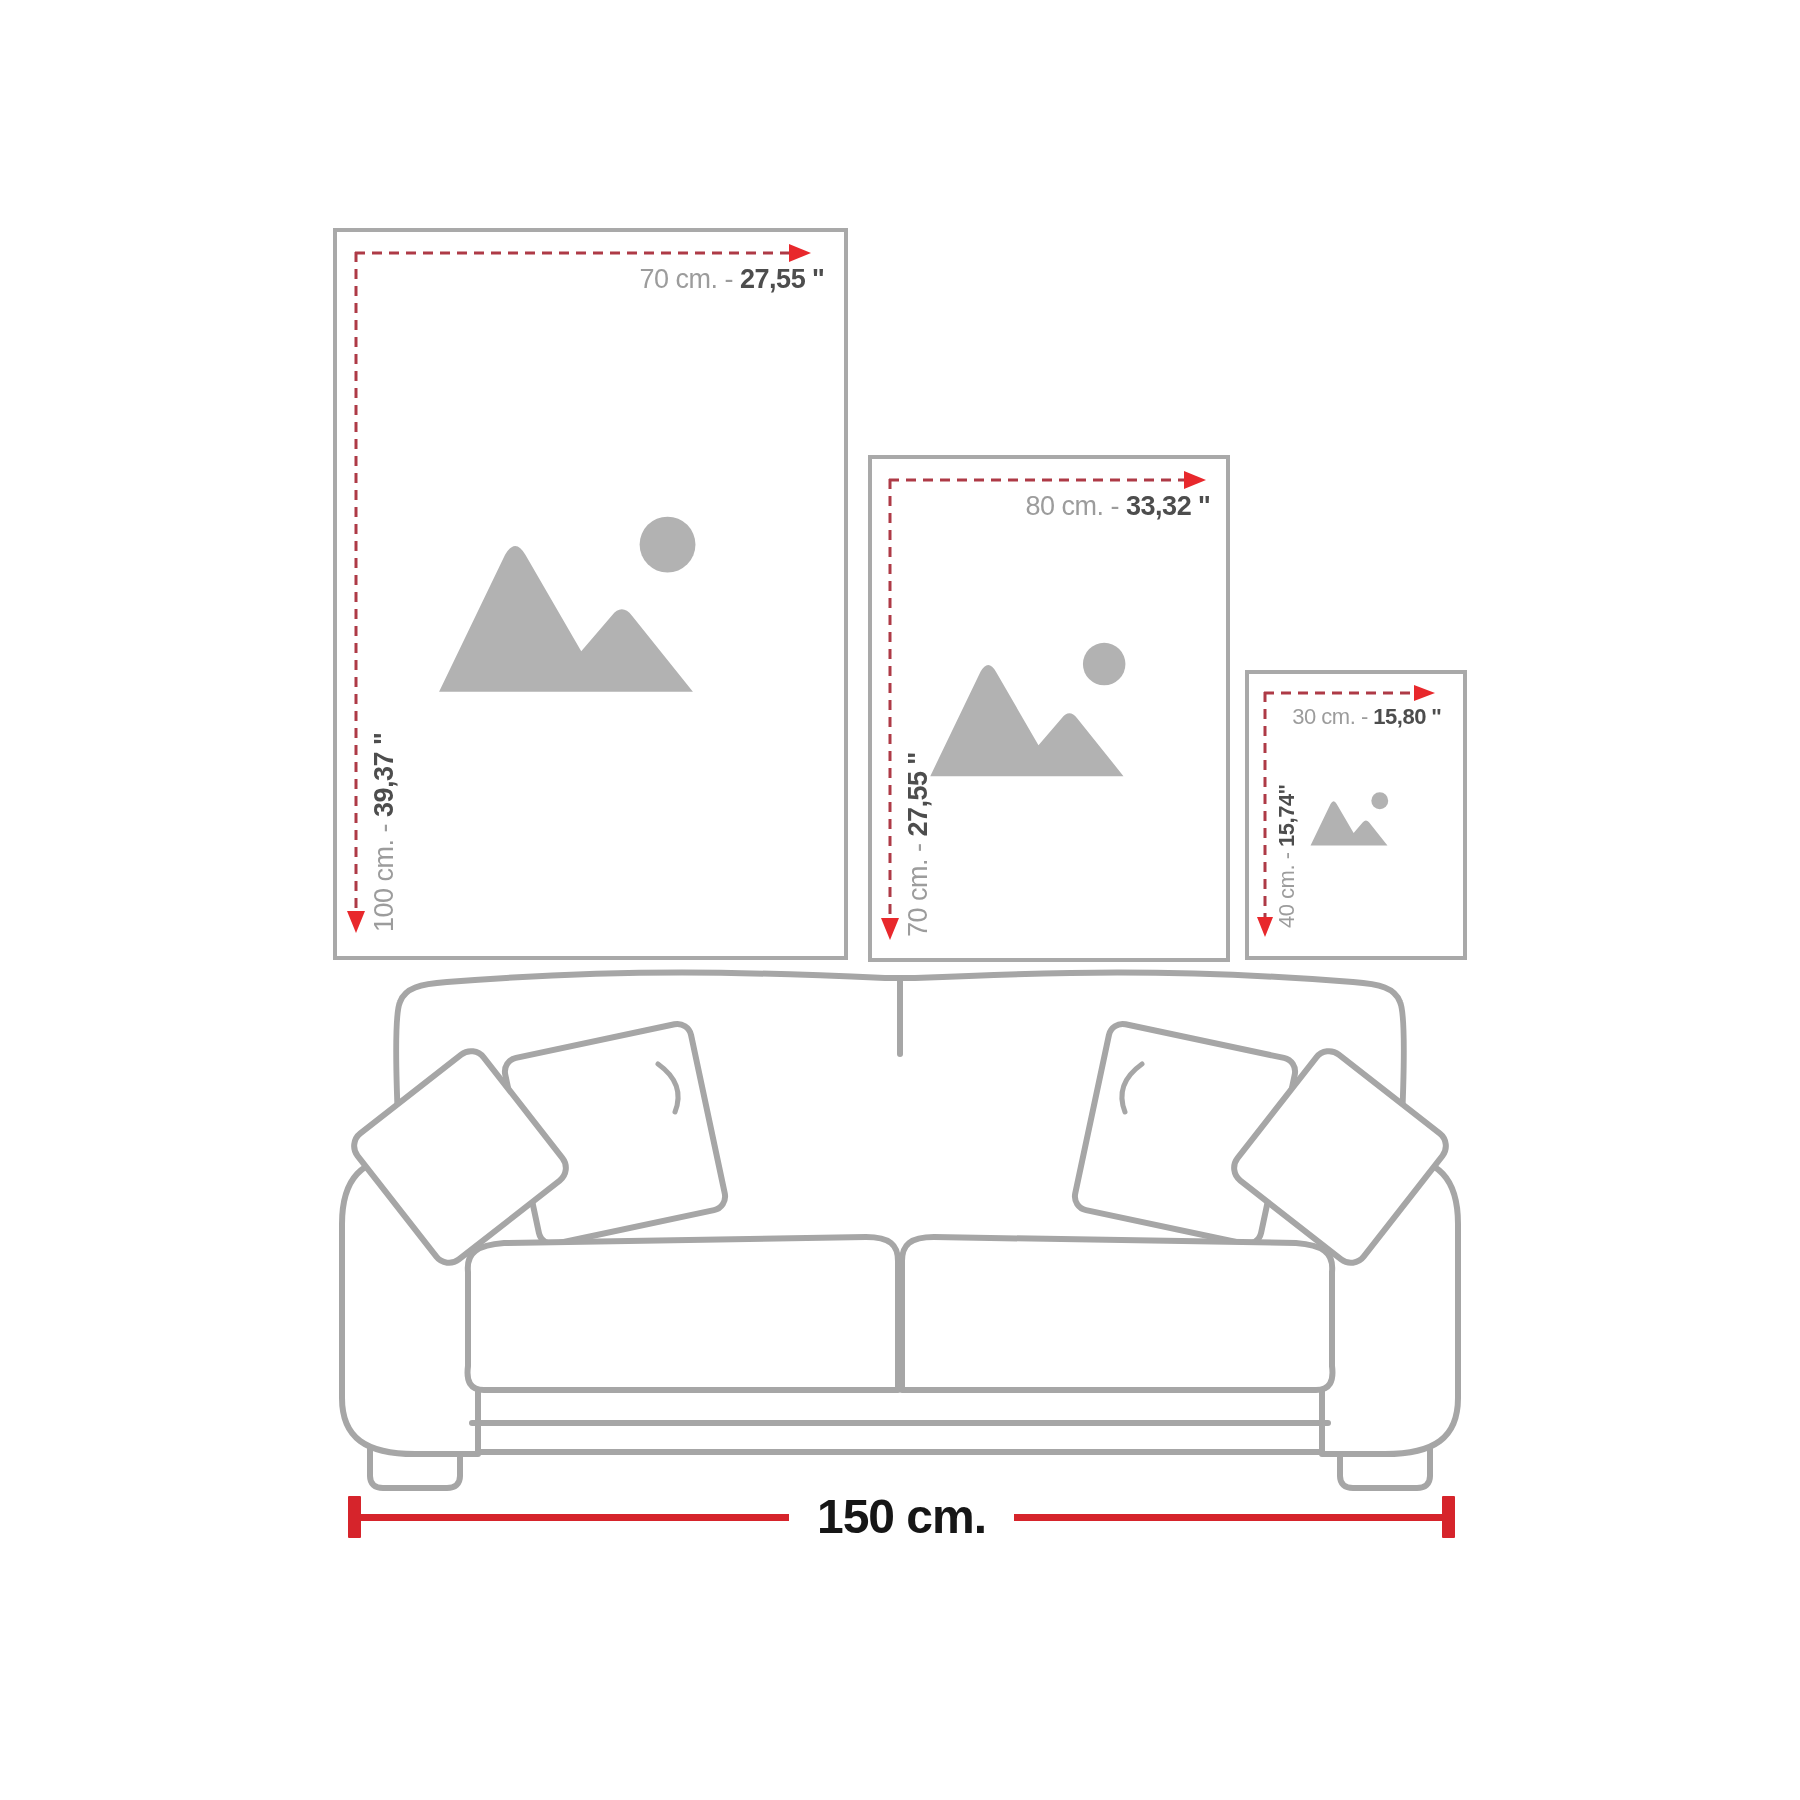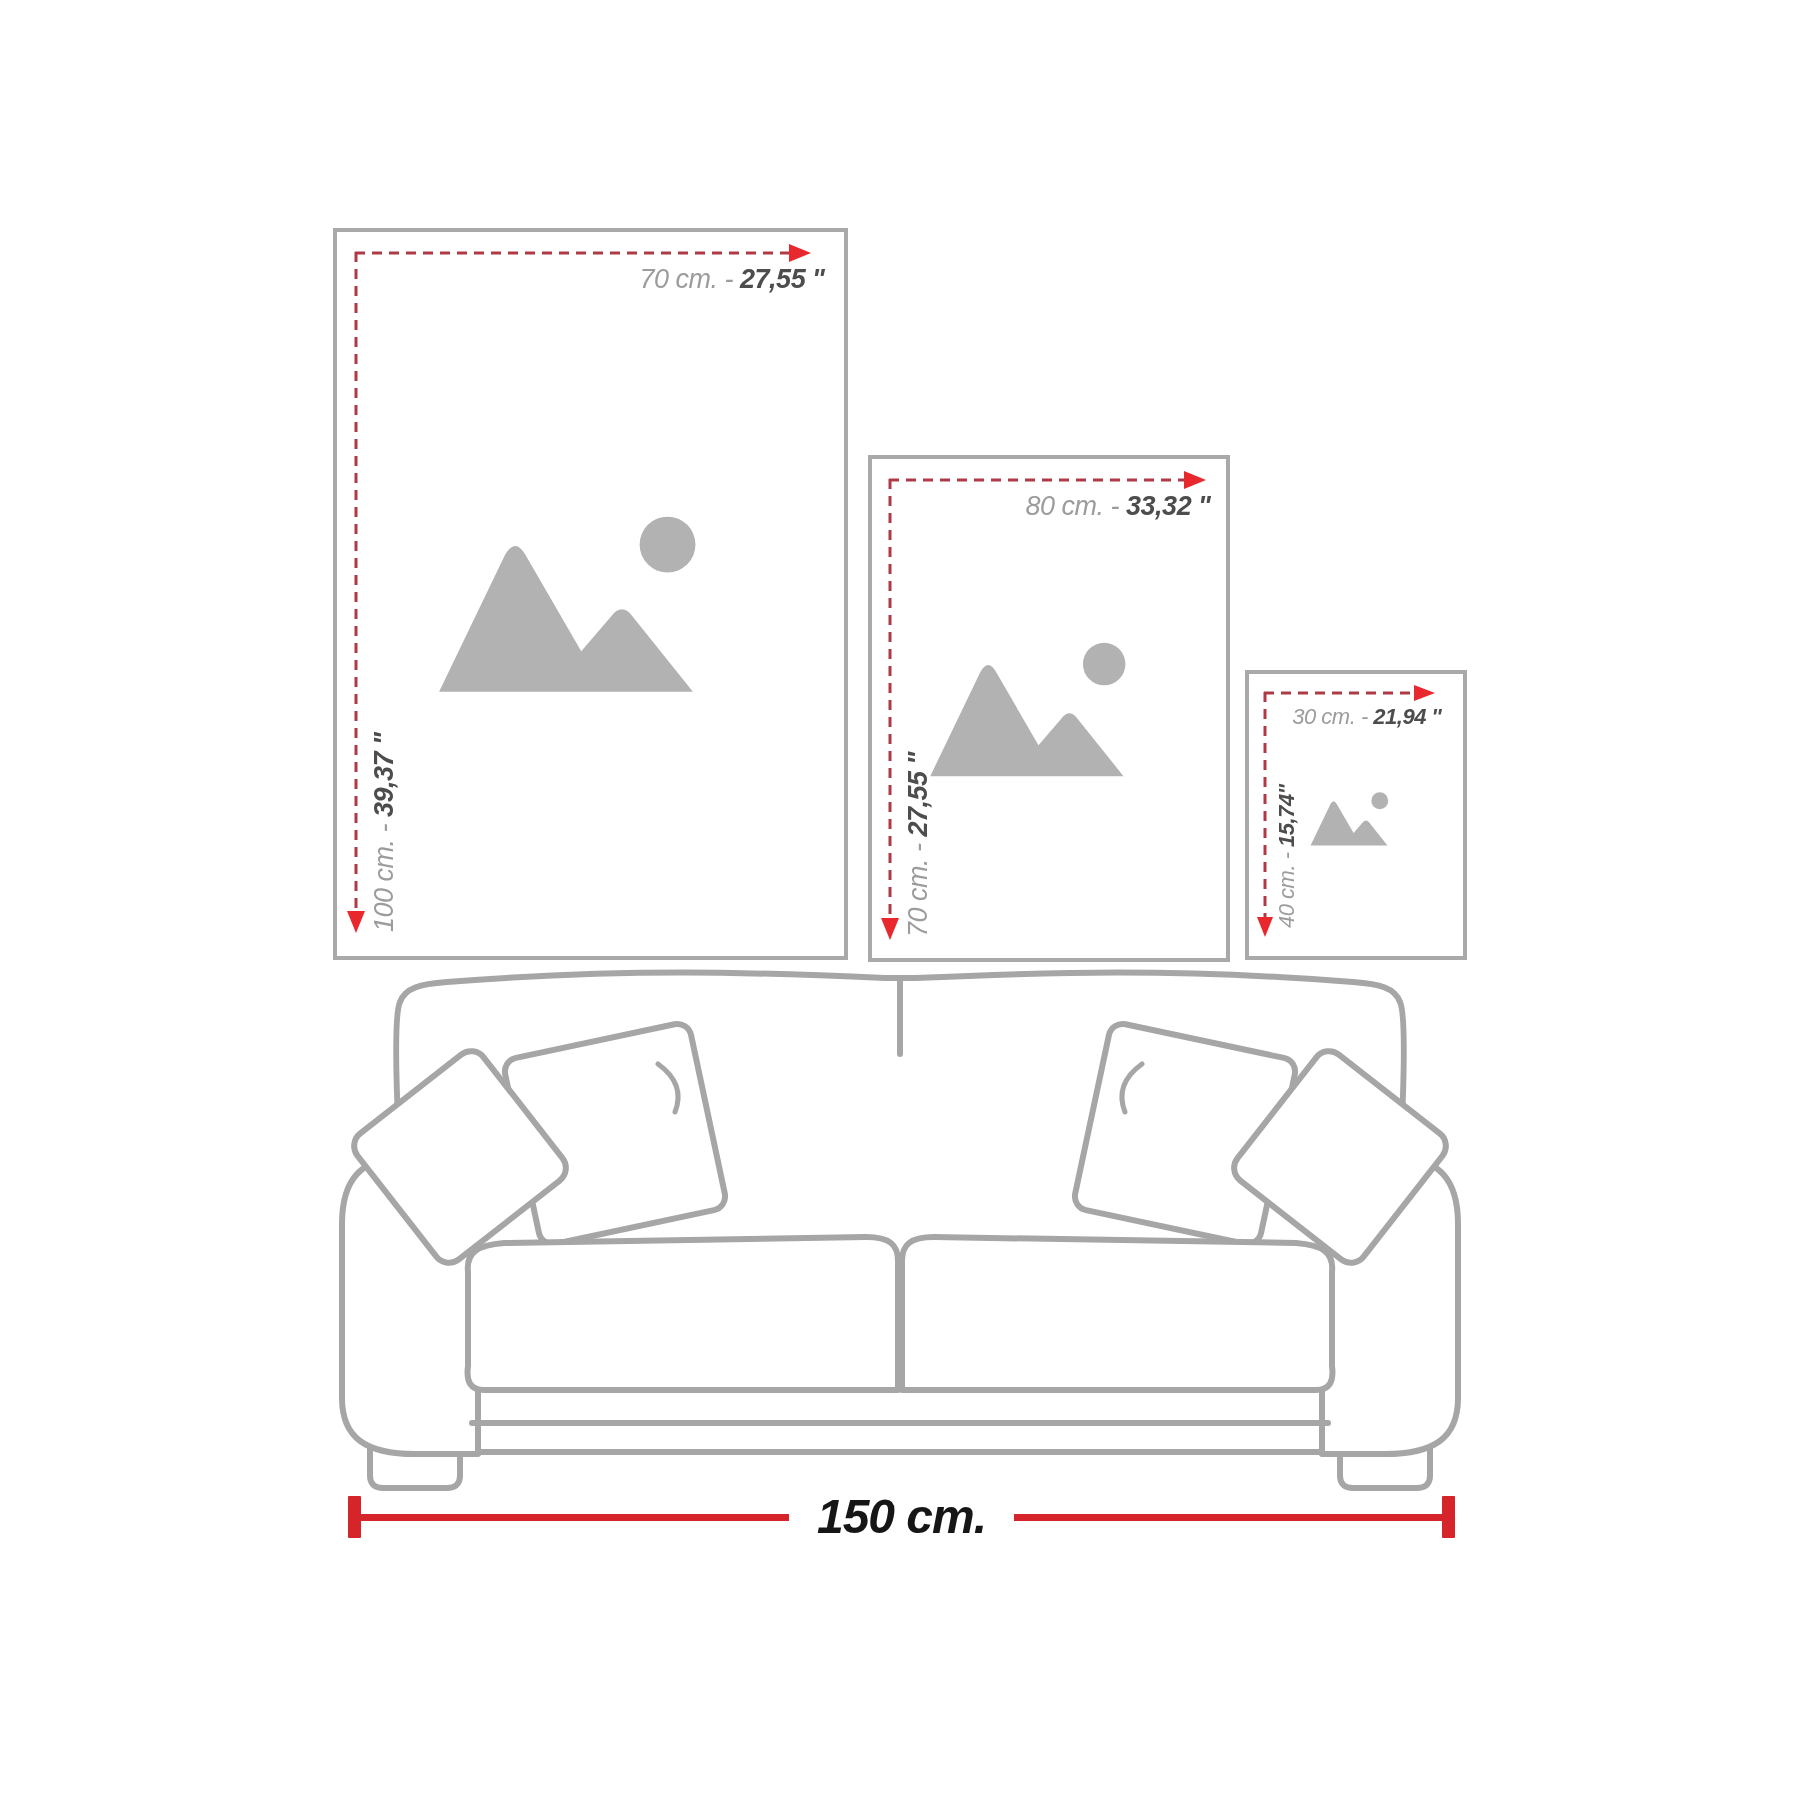--- a/index.html
+++ b/index.html
@@ -10,21 +10,20 @@
     --measure:#d6242b;
     --label-light:#9c9c9c;
     --label-dark:#4d4d4d;
     --sofa-line:#a6a6a6;
     --measure-text:#161616;
   }
   html,body{margin:0;padding:0;background:#fff;}
   .page{
     position:relative;width:1564px;height:1800px;background:#ffffff;overflow:hidden;
     font-family:"Liberation Sans", sans-serif;
-    font-style:italic;
   }
   
   .frame{position:absolute;background:#fff;border:4px solid var(--frame-border);box-sizing:content-box;}
   .frame-large{left:333px;top:228px;width:507px;height:724px;}
   .frame-medium{left:868px;top:455px;width:354px;height:499px;}
   .frame-small{left:1245px;top:670px;width:214px;height:282px;}
   .dims{position:absolute;left:0;top:0;}
   .dash{stroke:var(--dash);stroke-width:3;stroke-dasharray:10 7;fill:none;}
   .arrowhead{fill:var(--arrow);stroke:none;}
   .ph{position:absolute;fill:var(--placeholder);}
@@ -93,21 +92,21 @@
 
   <div class="frame frame-small">
     <svg class="dims" width="214" height="282" viewBox="0 0 214 282">
       <line class="dash" x1="15" y1="19" x2="166" y2="19"></line>
       <path class="arrowhead" d="M186,19 L165,11 L165,27 Z"></path>
       <line class="dash" x1="16" y1="18" x2="16" y2="244"></line>
       <path class="arrowhead" d="M16,263 L8,243 L24,243 Z"></path>
     </svg>
     <div class="dim-label h" style="right:22px;top:32px;">
       <span class="lt">30 cm. -</span>
-      <span class="dk">21,94 ''</span>
+      <span class="dk">15,80 ''</span>
     </div>
     <div class="dim-label v" style="left:27px;top:254px;">
       <span class="lt">40 cm. -</span>
       <span class="dk">15,74''</span>
     </div>
     <svg class="ph" style="left:60px;top:116px;" width="100" height="57" viewBox="0 0 130 74">
       <circle cx="92" cy="14" r="11"></circle>
       <path d="M2,72 L28,18 Q32,11 36,18 L58,56 L70,42 Q74,37 78,42 L102,72 Z"></path>
     </svg>
   </div>

